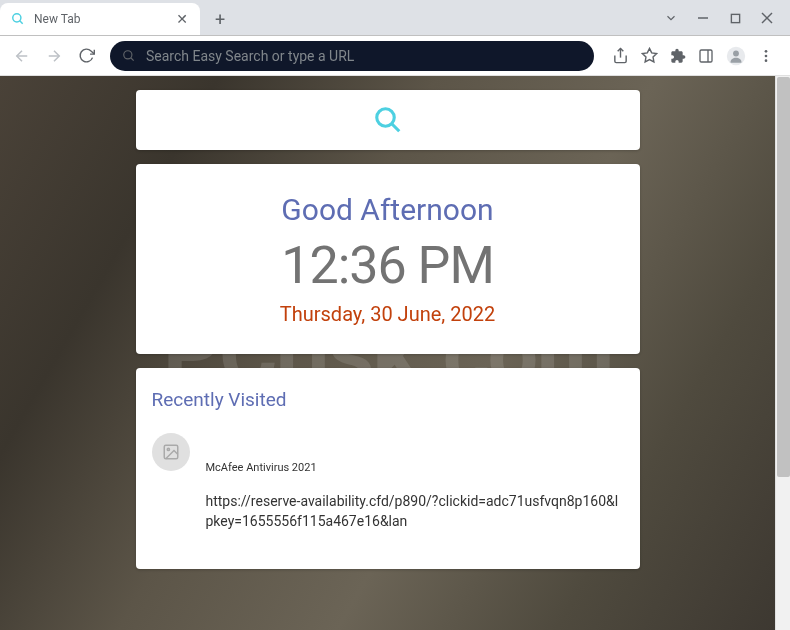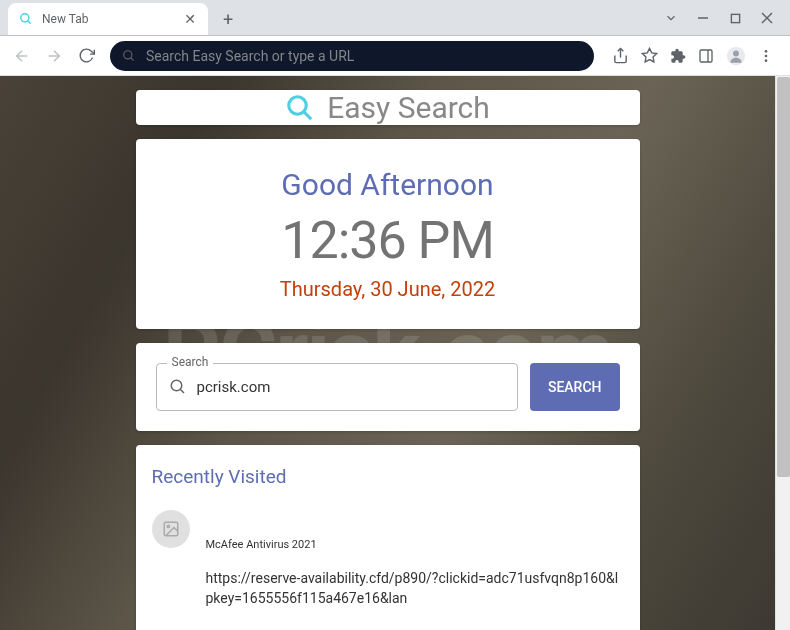--- a/index.html
+++ b/index.html
@@ -1,19 +1,19 @@
 <!DOCTYPE html>
 <html><head>
   <meta charset="utf-8">
   <style>
     * { margin: 0; padding: 0; box-sizing: border-box; font-family: -apple-system, BlinkMacSystemFont, "Segoe UI", Roboto, sans-serif; }
     body { width: 790px; height: 630px; overflow: hidden; background: #fff; }
     
     .titlebar { height: 36px; background: #dee1e6; display: flex; align-items: flex-end; border-bottom: 1px solid #c0c0c0; position: relative; }
-    .tab { background: #fff; height: 32px; margin-left: 8px; border-radius: 8px 8px 0 0; display: flex; align-items: center; padding: 0 10px; min-width: 200px; gap: 8px; }
+    .tab { background: #fff; height: 32px; border-radius: 8px 8px 0 0; display: flex; align-items: center; padding: 0 10px; min-width: 200px; gap: 8px; }
     .tab-favicon { width: 16px; height: 16px; display: flex; align-items: center; justify-content: center; }
     .tab-title { font-size: 12px; color: #5f6368; flex: 1; }
     .tab-close { width: 16px; height: 16px; display: flex; align-items: center; justify-content: center; color: #5f6368; cursor: pointer; font-size: 14px; }
     .new-tab { width: 28px; height: 28px; display: flex; align-items: center; justify-content: center; color: #5f6368; cursor: pointer; margin-left: 6px; margin-bottom: 2px; font-size: 18px; }
     .window-controls { position: absolute; right: 0; top: 0; height: 36px; display: flex; align-items: center; gap: 18px; padding-right: 16px; }
     .window-controls span { color: #5f6368; cursor: pointer; display: flex; align-items: center; justify-content: center; width: 14px; }
     
     .toolbar { height: 40px; background: #fff; display: flex; align-items: center; padding: 0 8px; gap: 4px; border-bottom: 1px solid #e0e0e0; }
     .nav-btn { width: 28px; height: 28px; display: flex; align-items: center; justify-content: center; color: #5f6368; cursor: pointer; border-radius: 50%; }
     .nav-btn.disabled { color: #bdc1c6; }
@@ -168,42 +168,28 @@
 <div class="content">
   <div class="watermark">PCrisk.com</div>
 
   <div class="card logo-card">
     <span>
       <svg width="30" height="30" viewBox="0 0 24 24" fill="none" stroke="#4dd0e1" stroke-width="2.5">
             <circle cx="10" cy="10" r="7"></circle>
             <line x1="21" y1="21" x2="15" y2="15"></line>
           </svg>
     </span>
-    <span class="logo-text">Easy Search</span>
   </div>
 
   <div class="card clock-card">
     <div class="greeting">Good Afternoon</div>
     <div class="time">12:36 PM</div>
     <div class="date">Thursday, 30 June, 2022</div>
   </div>
 
-  <div class="card search-card">
-    <div class="search-field">
-      <span class="search-label">Search</span>
-      <span>
-        <svg width="18" height="18" viewBox="0 0 24 24" fill="none" stroke="#666" stroke-width="2">
-              <circle cx="10" cy="10" r="7"></circle>
-              <line x1="20" y1="20" x2="15" y2="15"></line>
-            </svg>
-      </span>
-      <input class="search-input" value="pcrisk.com" style="">
-    </div>
-    <button class="search-btn">SEARCH</button>
-  </div>
 
   <div class="card recent-card">
     <div class="recent-title">Recently Visited</div>
     <div class="recent-item">
       <div class="recent-icon">
         <svg width="18" height="18" viewBox="0 0 24 24" fill="none" stroke="#aaa" stroke-width="2">
               <rect x="3" y="3" width="18" height="18" rx="2"></rect>
               <circle cx="8.5" cy="8.5" r="1.5"></circle>
               <polyline points="21 15 16 10 5 21"></polyline>
             </svg>

